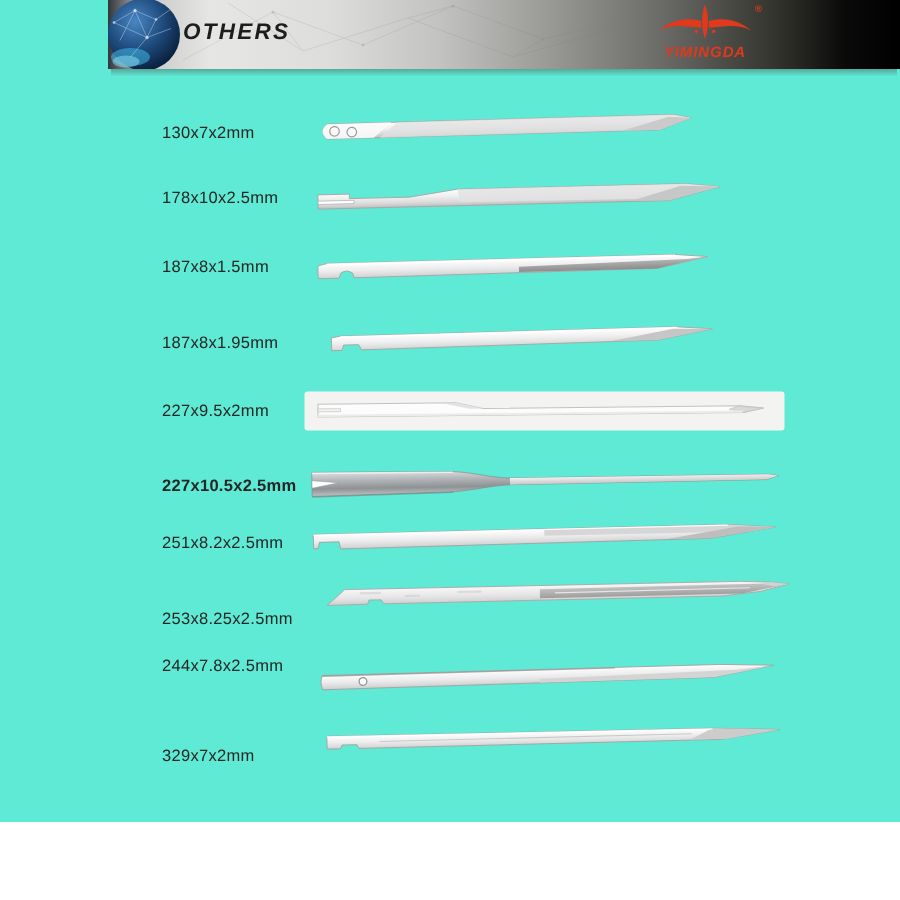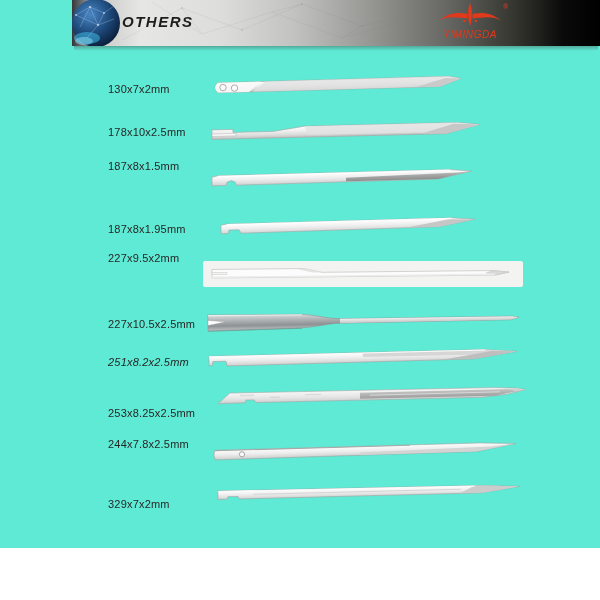--- a/index.html
+++ b/index.html
@@ -16,21 +16,21 @@
   }
   .page-title {
     position:absolute; left:50px; top:13px; font-size:15px; font-style:italic; font-weight:600;
     letter-spacing:1.5px; color:#1d1d1d;
   }
   .globe { position:absolute; left:-2px; top:-3px; }
   .net-texture { position:absolute; left:40px; top:0; }
 
   .logo-box { position:absolute; left:352px; top:2px; width:92px; text-align:center; }
   .logo-reg { position:absolute; top:1px; right:8px; font-size:6.5px; font-weight:bold; }
-  .logo-text { display:block; margin-top:-3px; font-size:10px; font-weight:normal; font-style:italic; letter-spacing:0.6px; }
+  .logo-text { display:block; margin-top:-3px; font-size:10px; font-weight:bold; font-style:italic; letter-spacing:0.6px; }
 
   
   .size-label { position:absolute; left:108px; font-size:11px; color:#262626; letter-spacing:0.2px; white-space:nowrap; }
   .blade { position:absolute; }
   .photo-bg { position:absolute; left:203px; top:261px; width:320px; height:26px; background:#f3f3f1; border-radius:2px; }
 
   
   .footer-band { position:absolute; left:77px; top:567px; width:446px; height:33px; background:#04060a; overflow:hidden; }
   .page-number { position:absolute; left:0; top:4px; width:100%; text-align:center; font-size:9px; color:#e8e8e8; letter-spacing:0.5px; }
 </style>
@@ -124,21 +124,21 @@
           <stop offset="0.75" stop-color="#dadada"></stop>
           <stop offset="1" stop-color="#bfbfbf"></stop>
       </linearGradient>
     </defs>
     <path d="M3,6 L24,6 L24,9 L64,9 L96,4.5 L248,4.5 L271,7 L237,15.5 L3,15.5 Z" fill="url(#m2)" stroke="#a5a5a5" stroke-width="0.6"></path>
     <path d="M3,10.2 L27,10.2 L27,12.4 L3,12.4 Z" fill="#ffffff" stroke="#b3b3b3" stroke-width="0.5"></path>
     <path d="M96,4.5 L248,4.5 L271,7 L241,14 L98,13.2 Z" fill="#e2e2e2" opacity="0.85"></path>
     <path d="M271,7 L237,15.5 L212,15 L245,5.8 Z" fill="#c7c7c7"></path>
   </svg>
 
-  <span class="size-label" style="top:160px;">187x8x1.5mm</span>
+  <span class="size-label" style="top:172px;">187x8x1.5mm</span>
   <svg class="blade" style="left:206px; top:173px; transform:rotate(-1.5deg); transform-origin:left center;" width="273" height="16" viewBox="0 0 273 16">
     <defs>
       <linearGradient id="m3" x1="0" y1="0" x2="0" y2="1">
         <stop offset="0" stop-color="#ffffff"></stop>
           <stop offset="0.5" stop-color="#ededed"></stop>
           <stop offset="1" stop-color="#d2d2d2"></stop>
       </linearGradient>
       <linearGradient id="dk3" x1="0" y1="0" x2="0" y2="1">
         <stop offset="0" stop-color="#bcbcbc"></stop>
           <stop offset="1" stop-color="#8c8c8c"></stop>
@@ -156,52 +156,52 @@
         <stop offset="0" stop-color="#ffffff"></stop>
           <stop offset="0.5" stop-color="#efefef"></stop>
           <stop offset="1" stop-color="#d6d6d6"></stop>
       </linearGradient>
     </defs>
     <path d="M8,3.5 L14,2.5 L238,2.5 L262,4.5 L226,11 L28,12 L26,8.5 L16,8.5 L15,12 L8,12 Z" fill="url(#m4)" stroke="#a5a5a5" stroke-width="0.6"></path>
     <path d="M262,4.5 L226,11 L194,11 L236,3.8 Z" fill="#c6c6c6"></path>
     <path d="M14,2.5 L238,2.5 L239,3.4 L14,3.8 Z" fill="#ffffff" opacity="0.9"></path>
   </svg>
 
-  <span class="size-label" style="top:252px;">227x9.5x2mm</span>
+  <span class="size-label" style="top:268px;">227x9.5x2mm</span>
   <div class="photo-bg"></div>
   <svg class="blade" style="left:210px; top:267px; transform:rotate(-0.6deg); transform-origin:left center;" width="303" height="14" viewBox="0 0 303 14">
     <path d="M2,2.5 L94,2.5 L112,6.5 L284,6.5 L299,8.2 L286,11 L2,11 Z" fill="#fcfcfc" stroke="#c2c2c2" stroke-width="0.7"></path>
     <path d="M2,5.6 L17,5.6 L17,7.6 L2,7.6 Z" fill="#f3f3f1" stroke="#c6c6c6" stroke-width="0.5"></path>
     <path d="M94,2.5 L112,6.5 L103,6.5 L88,3.4 Z" fill="#e3e3e3"></path>
     <path d="M282,6.8 L299,8.2 L286,10.6 L276,8.8 Z" fill="#d9d9d9" stroke="#c0c0c0" stroke-width="0.4"></path>
     <path d="M2,9.6 L286,9.6 L284,11 L2,11 Z" fill="#ececec"></path>
   </svg>
 
-  <span class="size-label" style="top:318px;">227x10.5x2.5mm</span>
+  <span class="size-label" style="top:318px;font-weight:bold;">227x10.5x2.5mm</span>
   <svg class="blade" style="left:206px; top:312px; transform:rotate(-1deg); transform-origin:left center;" width="316" height="22" viewBox="0 0 316 22">
     <defs>
       <linearGradient id="brush6" x1="0" y1="0" x2="0" y2="1">
         <stop offset="0" stop-color="#dddfe0"></stop>
           <stop offset="0.35" stop-color="#b2b6b8"></stop>
           <stop offset="0.7" stop-color="#8e9295"></stop>
           <stop offset="1" stop-color="#bfc2c4"></stop>
       </linearGradient>
       <linearGradient id="thin6" x1="0" y1="0" x2="0" y2="1">
         <stop offset="0" stop-color="#f2f2f2"></stop>
           <stop offset="1" stop-color="#c7c7c7"></stop>
       </linearGradient>
     </defs>
     <path d="M2,3 L96,4 C114,5.5 120,8.5 134,9 L306,9.5 L313,10.5 L305,13 L134,13.5 C120,14 112,16.5 96,17.5 L2,19 Z" fill="url(#brush6)" stroke="#8d8d8d" stroke-width="0.5"></path>
     <path d="M134,9 L306,9.5 L313,10.5 L305,13 L134,13.5 Z" fill="url(#thin6)"></path>
     <path d="M2,8.5 L20,10.2 L2,13.5 Z" fill="#ffffff" stroke="#9f9f9f" stroke-width="0.4"></path>
     <path d="M2,19 L96,17.5 L96,18.4 L2,19.8 Z" fill="#6f6f6f" opacity="0.45"></path>
     <path d="M2,3 L96,4 L96,5 L2,4.2 Z" fill="#f5f5f5" opacity="0.8"></path>
   </svg>
 
-  <span class="size-label" style="top:356px;font-style:italic;">251x8.2x2.5mm</span>
+  <span class="size-label" style="top:356px;">251x8.2x2.5mm</span>
   <svg class="blade" style="left:203px; top:353px; transform:rotate(-1.4deg); transform-origin:left center;" width="318" height="18" viewBox="0 0 318 18">
     <defs>
       <linearGradient id="m7" x1="0" y1="0" x2="0" y2="1">
         <stop offset="0" stop-color="#ffffff"></stop>
           <stop offset="0.5" stop-color="#ececec"></stop>
           <stop offset="1" stop-color="#d0d0d0"></stop>
       </linearGradient>
     </defs>
     <path d="M6,3.5 L282,3.5 L314,6 L271,12.5 L34,13.5 L24,13.5 L23,8.8 L10,8.8 L9,13 L6,13 Z" fill="url(#m7)" stroke="#a2a2a2" stroke-width="0.6"></path>
     <path d="M160,3.5 L282,3.5 L314,6 L297,8.6 L160,8 Z" fill="#d6d6d6"></path>

